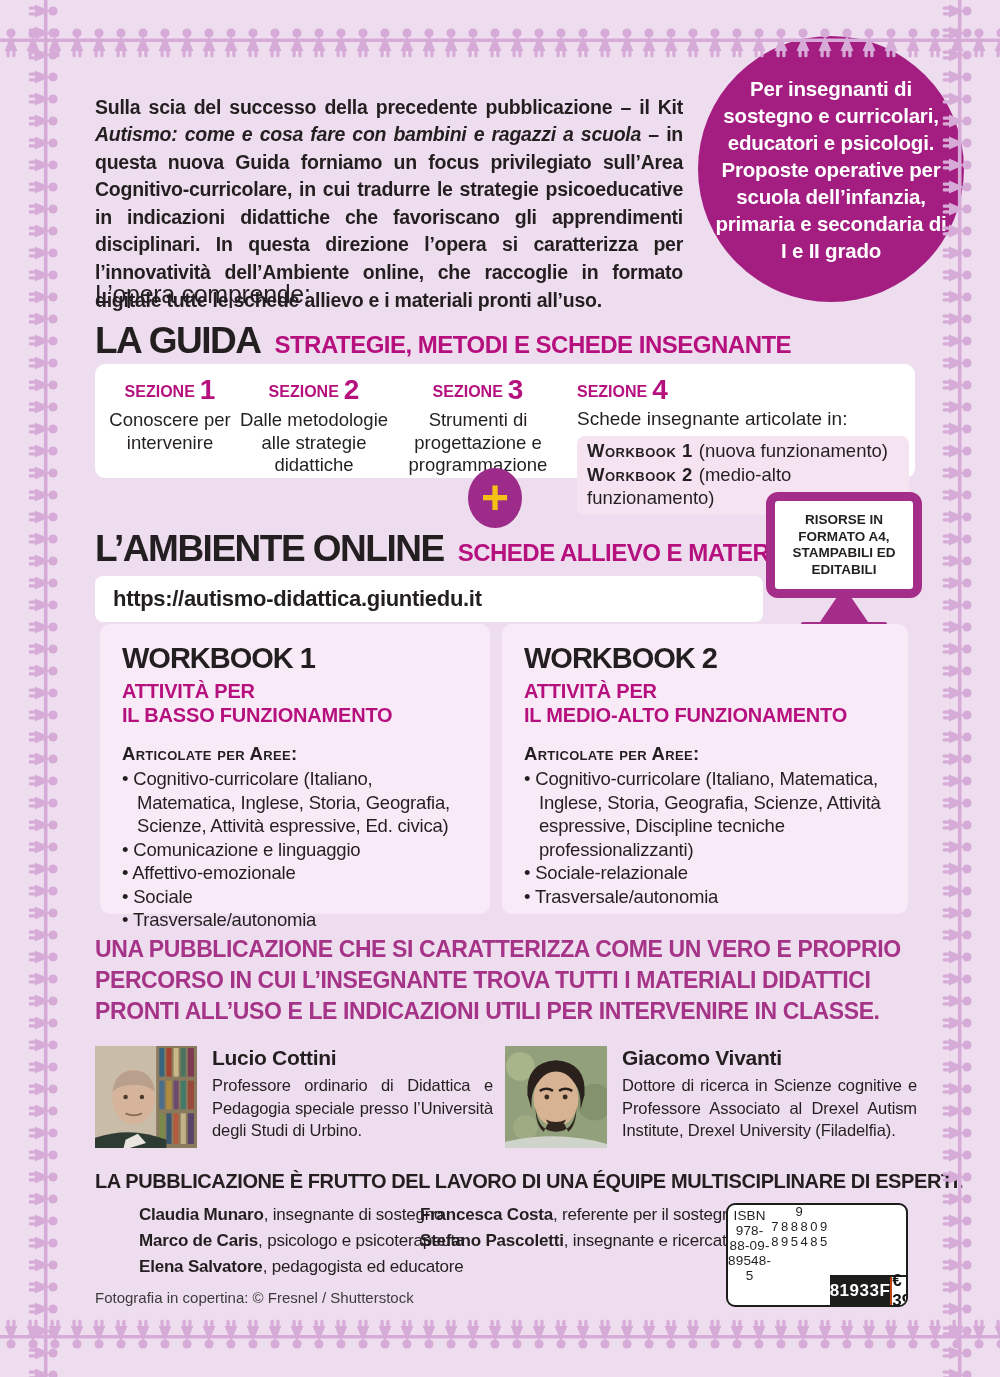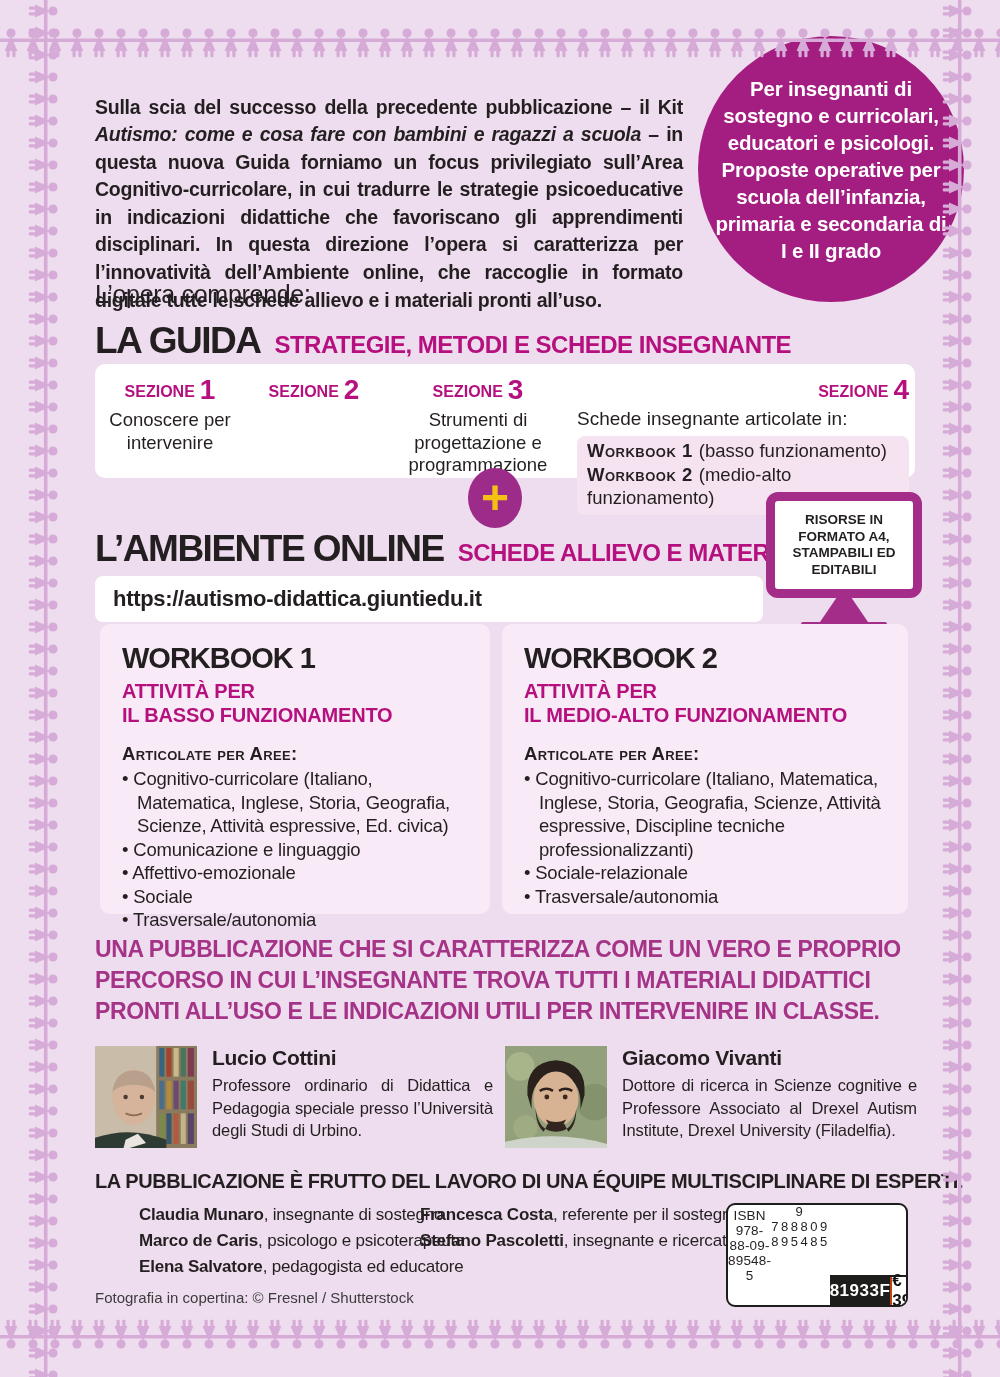--- a/index.html
+++ b/index.html
@@ -44,21 +44,21 @@
     display:flex;box-sizing:border-box;padding:10px 6px 8px 10px;z-index:2;
   }
   .sez{text-align:center;}
   .sez1{width:130px;}
   .sez2{width:158px;}
   .sez3{width:170px;}
   .sez4{flex:1;text-align:left;padding-left:14px;}
   .sez-lab{color:#b5107e;font-weight:bold;font-size:16px;letter-spacing:0;}
   .sez-num{color:#b5107e;font-weight:bold;font-size:28px;margin-left:5px;vertical-align:-2px;}
   .sez-txt{font-size:18.5px;line-height:22.5px;margin-top:3px;}
-  .sez4 .sez-head-line{text-align:right;}
+  .sez4 .sez-head-line{text-align:left;}
   .sez4-intro{font-size:19px;margin-top:2px;}
   .wb-rows{background:#f6e3f2;border-radius:8px;margin-top:6px;padding:3px 10px 5px;display:inline-block;min-width:300px;}
   .wb-row{font-size:18.5px;line-height:23.5px;}
   .wb-row .nm{font-weight:bold;font-variant:small-caps;letter-spacing:0.5px;}
   .wb-row .ds{margin-left:6px;}
   
   .plus-badge{
     position:absolute;left:468px;top:468px;width:54px;height:60px;border-radius:50%;
     background:#9d2b8a;color:#f2c114;z-index:3;
     display:flex;align-items:center;justify-content:center;
@@ -394,31 +394,32 @@
   <span class="magenta">STRATEGIE, METODI E SCHEDE INSEGNANTE</span>
 </div>
 
 <div class="guida-card">
   <div class="sez sez1">
     <div><span class="sez-lab">SEZIONE</span><span class="sez-num">1</span></div>
     <div class="sez-txt">Conoscere per intervenire</div>
   </div>
   <div class="sez sez2">
     <div><span class="sez-lab">SEZIONE</span><span class="sez-num">2</span></div>
+    <div class="sez-txt">Dalle metodologie alle strategie didattiche</div>
   </div>
   <div class="sez sez3">
     <div><span class="sez-lab">SEZIONE</span><span class="sez-num">3</span></div>
     <div class="sez-txt">Strumenti di progettazione e programmazione</div>
   </div>
   <div class="sez sez4">
     <div class="sez-head-line"><span class="sez-lab">SEZIONE</span><span class="sez-num">4</span></div>
     <div class="sez4-intro">Schede insegnante articolate in:</div>
     <div class="wb-rows">
       <div class="wb-row">
-        <span class="nm">Workbook 1</span><span class="ds">(basso funzionamento)</span>
+        <span class="nm">Workbook 1</span><span class="ds">(nuova funzionamento)</span>
       </div>
       <div class="wb-row">
         <span class="nm">Workbook 2</span><span class="ds">(medio-alto funzionamento)</span>
       </div>
     </div>
   </div>
 </div>
 
 <div class="plus-badge">
     <span>+</span>

